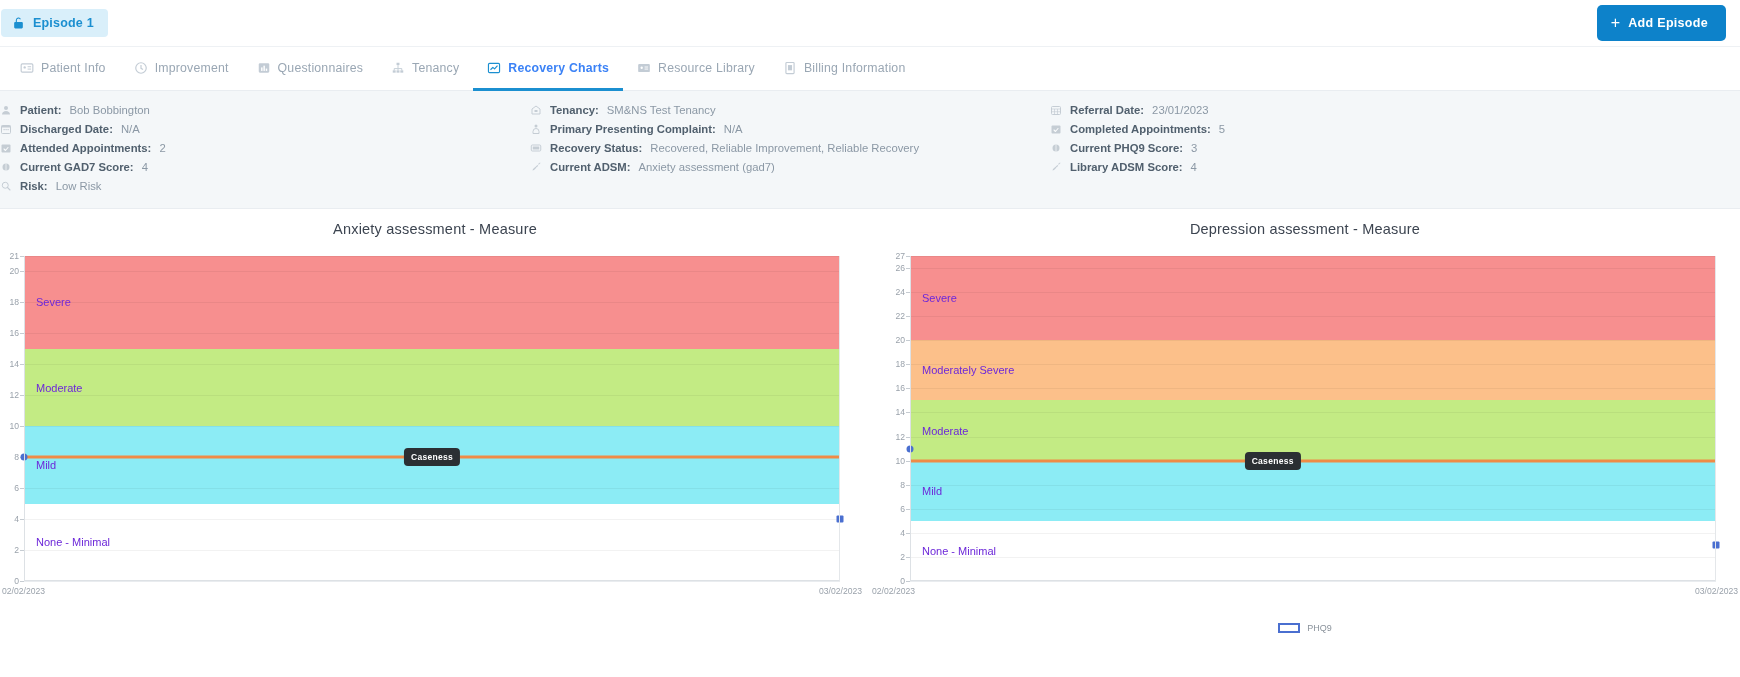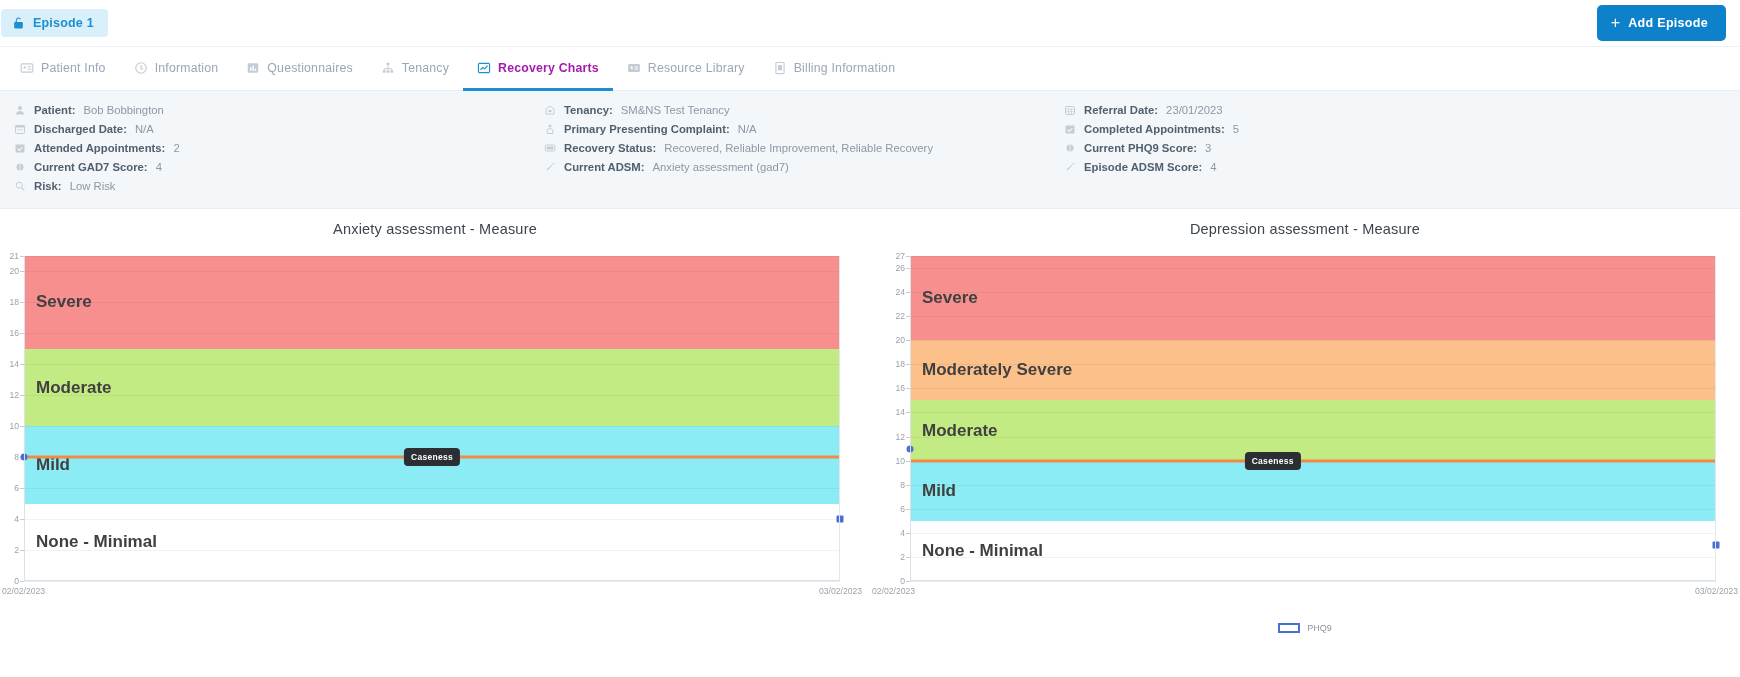--- a/index.html
+++ b/index.html
@@ -57,31 +57,31 @@
     display: flex; align-items: center; gap: 7px;
     padding: 0 14px;
     font-size: 12.3px;
     color: #9aa7b4;
     letter-spacing: .2px;
     cursor: pointer;
     border-bottom: 3px solid transparent;
     position: relative;
     top: 1px;
   }
-  .tab.active { color: #a21caf; border-bottom-color: #1b8fd0; font-weight: 600; }
+  .tab.active { color: #3b82f6; border-bottom-color: #1b8fd0; font-weight: 600; }
   .tab .ic { width: 14px; height: 14px; display: block; flex: none; }
 
   
   .info-panel {
     background: #f4f7f9;
     padding: 10px 0 12px 0;
     display: flex;
     border-bottom: 1px solid #e9edf1;
   }
-  .info-col { padding-left: 14px; }
+  .info-col { }
   .info-col.c1 { width: 530px; }
   .info-col.c2 { width: 520px; }
   .info-col.c3 { width: 400px; }
   .info-row {
     display: flex; align-items: center; gap: 8px;
     height: 18px; margin-bottom: 1px;
     font-size: 11.3px;
     color: #7c8c9b;
     white-space: nowrap;
   }
@@ -104,23 +104,23 @@
     left: 24px; top: 47px;
     width: 816px; height: 325px;
   }
   .chart-wrap.right .plot-area { left: 40px; width: 806px; }
 
   .bands { position: absolute; inset: 0; overflow: hidden; }
   .band { position: absolute; left: 0; right: 0; }
   .band-label {
     position: absolute;
     left: 12px;
-    font-size: 17px;
-    font-weight: 700;
-    color: #404040;
+    font-size: 11px;
+    font-weight: 400;
+    color: #6d28d9;
     transform: translateY(-50%);
     white-space: nowrap;
   }
   .gridline {
     position: absolute; left: 0; right: 0;
     border-top: 1px solid #e9ecef;
   }
   .ytick {
     position: absolute;
     right: 100%;
@@ -206,21 +206,21 @@
           <rect x="13" y="9" width="6" height="1.7" fill="#c3ccd5"></rect>
           <rect x="13" y="13" width="6" height="1.7" fill="#c3ccd5"></rect>
         </svg></span>
       <span>Patient Info</span>
     </div>
     <div class="tab">
       <span class="ic"><svg viewBox="0 0 24 24" width="100%" height="100%">
           <circle cx="12" cy="12" r="9" fill="none" stroke="#c3ccd5" stroke-width="2"></circle>
           <path d="M12 7v5.5l3.5 2" stroke="#c3ccd5" stroke-width="2" fill="none"></path>
         </svg></span>
-      <span>Information</span>
+      <span>Improvement</span>
     </div>
     <div class="tab">
       <span class="ic"><svg viewBox="0 0 24 24" width="100%" height="100%">
           <rect x="3" y="4" width="18" height="16" rx="2" fill="#c3ccd5"></rect>
           <rect x="7" y="11" width="2.5" height="6" fill="#fff"></rect>
           <rect x="11" y="8" width="2.5" height="9" fill="#fff"></rect>
           <rect x="15" y="13" width="2.5" height="4" fill="#fff"></rect>
         </svg></span>
       <span>Questionnaires</span>
     </div>
@@ -362,21 +362,21 @@
             <path d="M12 5v14" stroke="#fff" stroke-width="1.4"></path>
           </svg></span>
         <span class="lab">Current PHQ9 Score:</span>
         <span class="val">3</span>
       </div>
       <div class="info-row">
         <span class="ic"><svg viewBox="0 0 24 24" width="100%" height="100%">
             <path d="M20 3l1 1-3.5 3.5L16 6zM15 8l1.5 1.5L8 18l-3 1 1-3z" fill="#9fabb7"></path>
             <path d="M11.5 11.5l1.5 1.5" stroke="#fff" stroke-width="1.2"></path>
           </svg></span>
-        <span class="lab">Episode ADSM Score:</span>
+        <span class="lab">Library ADSM Score:</span>
         <span class="val">4</span>
       </div>
     </div>
 </div>
 
 <div class="charts" id="charts">
     <div class="chart-wrap">
       <div class="chart-title">Anxiety assessment - Measure</div>
       <div class="plot-area">
         <div class="bands">

